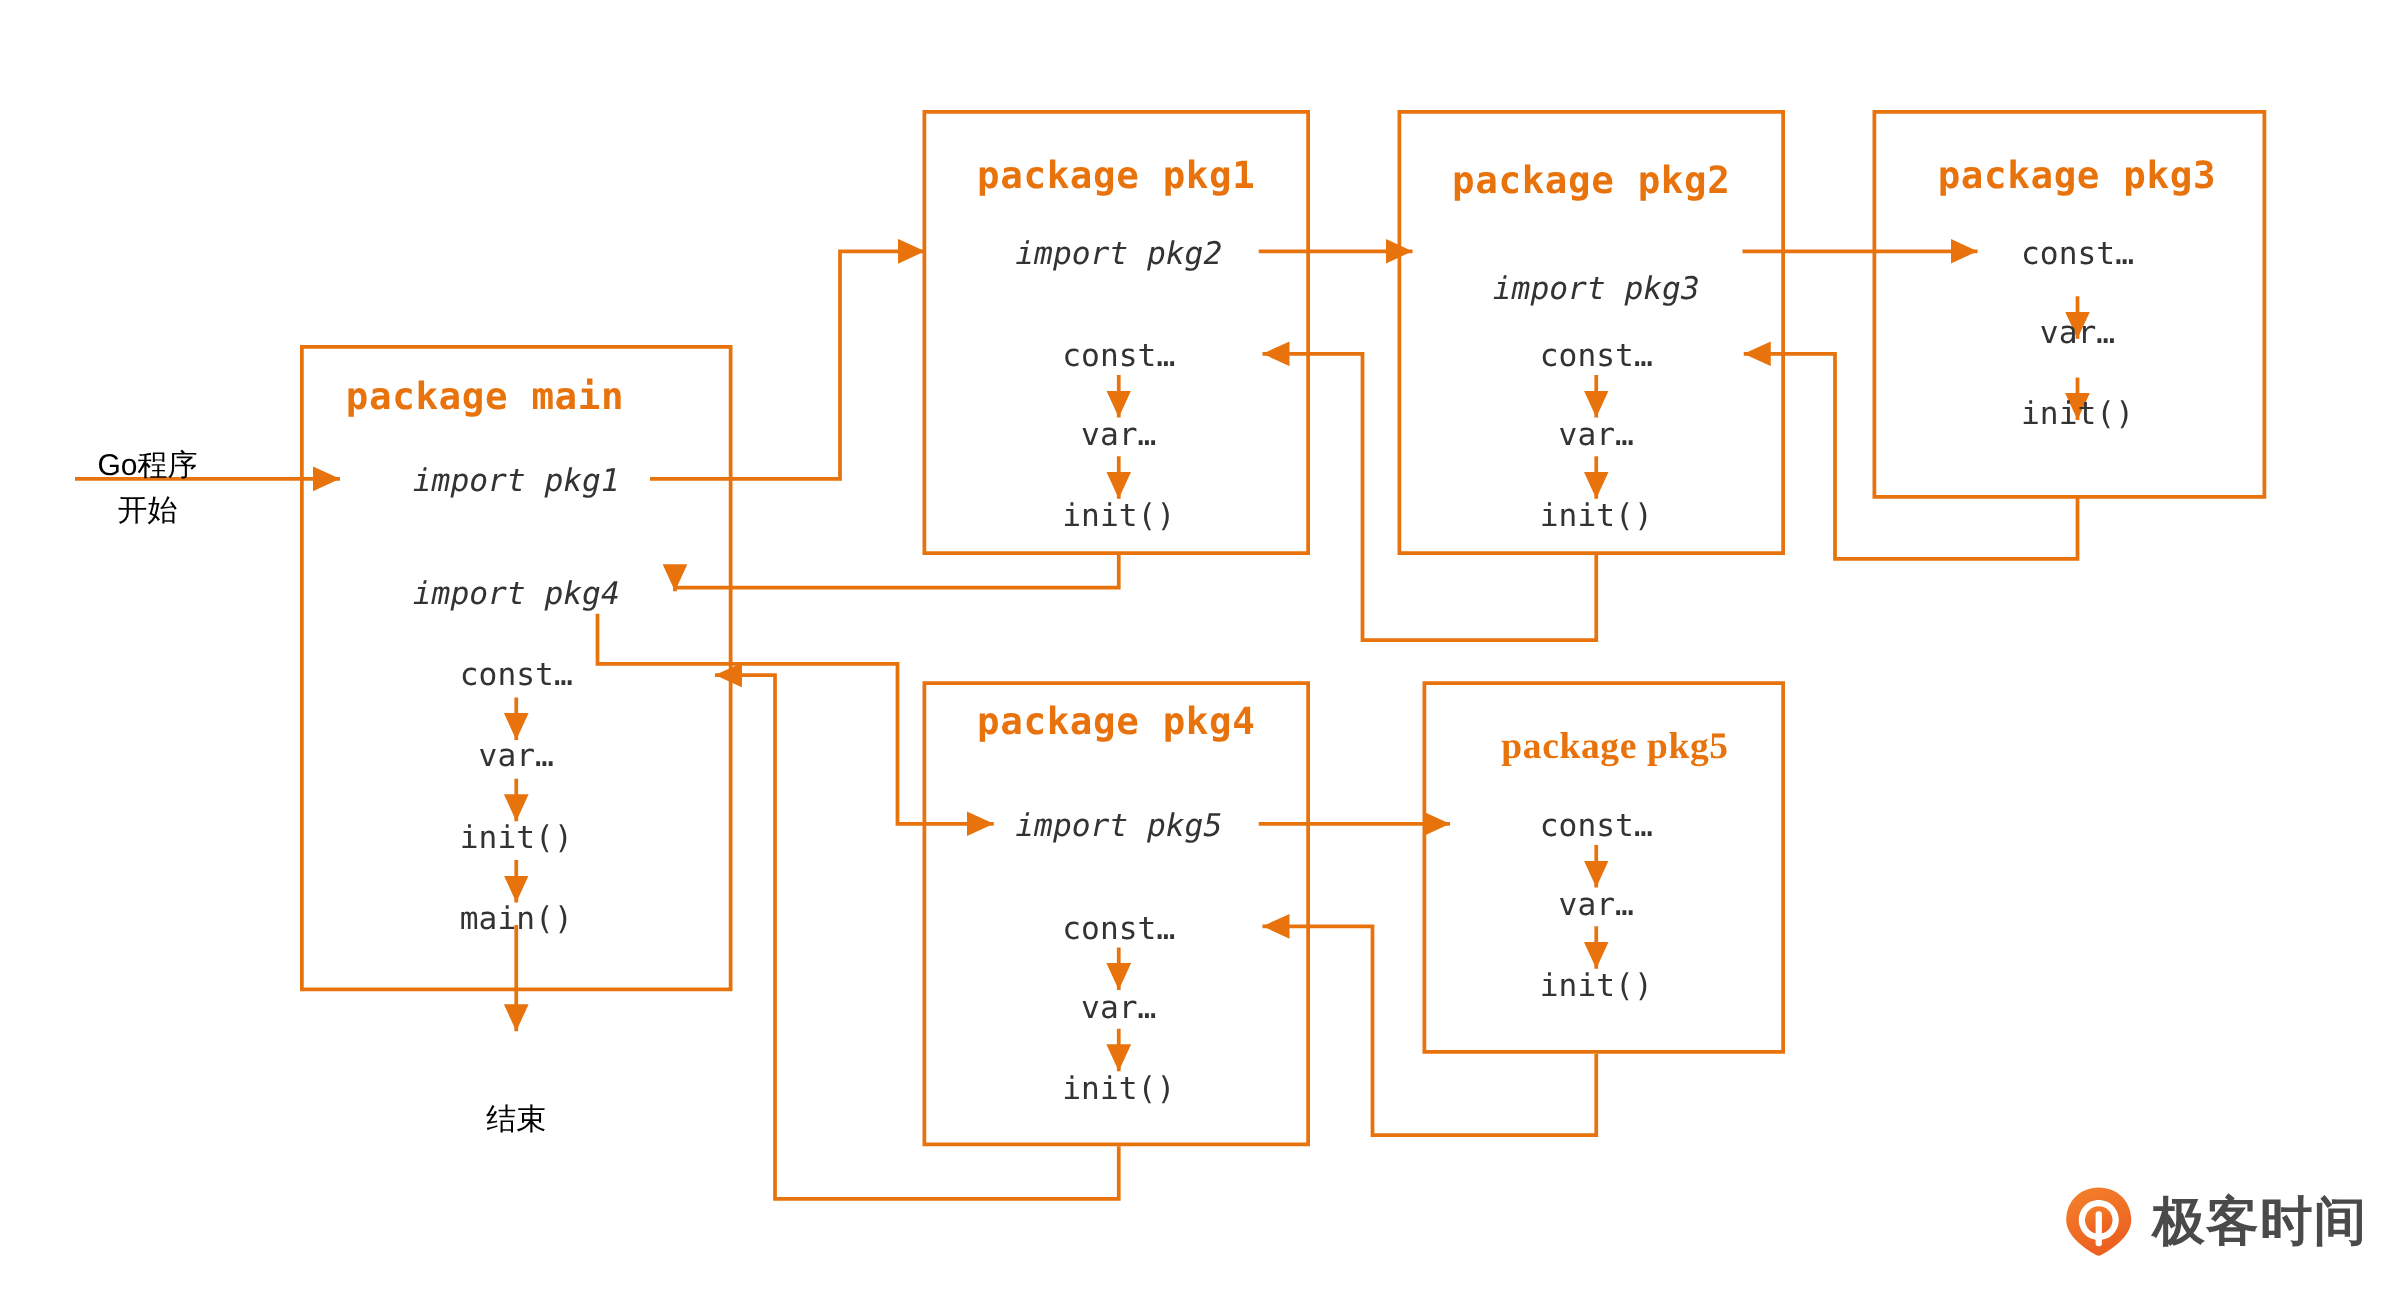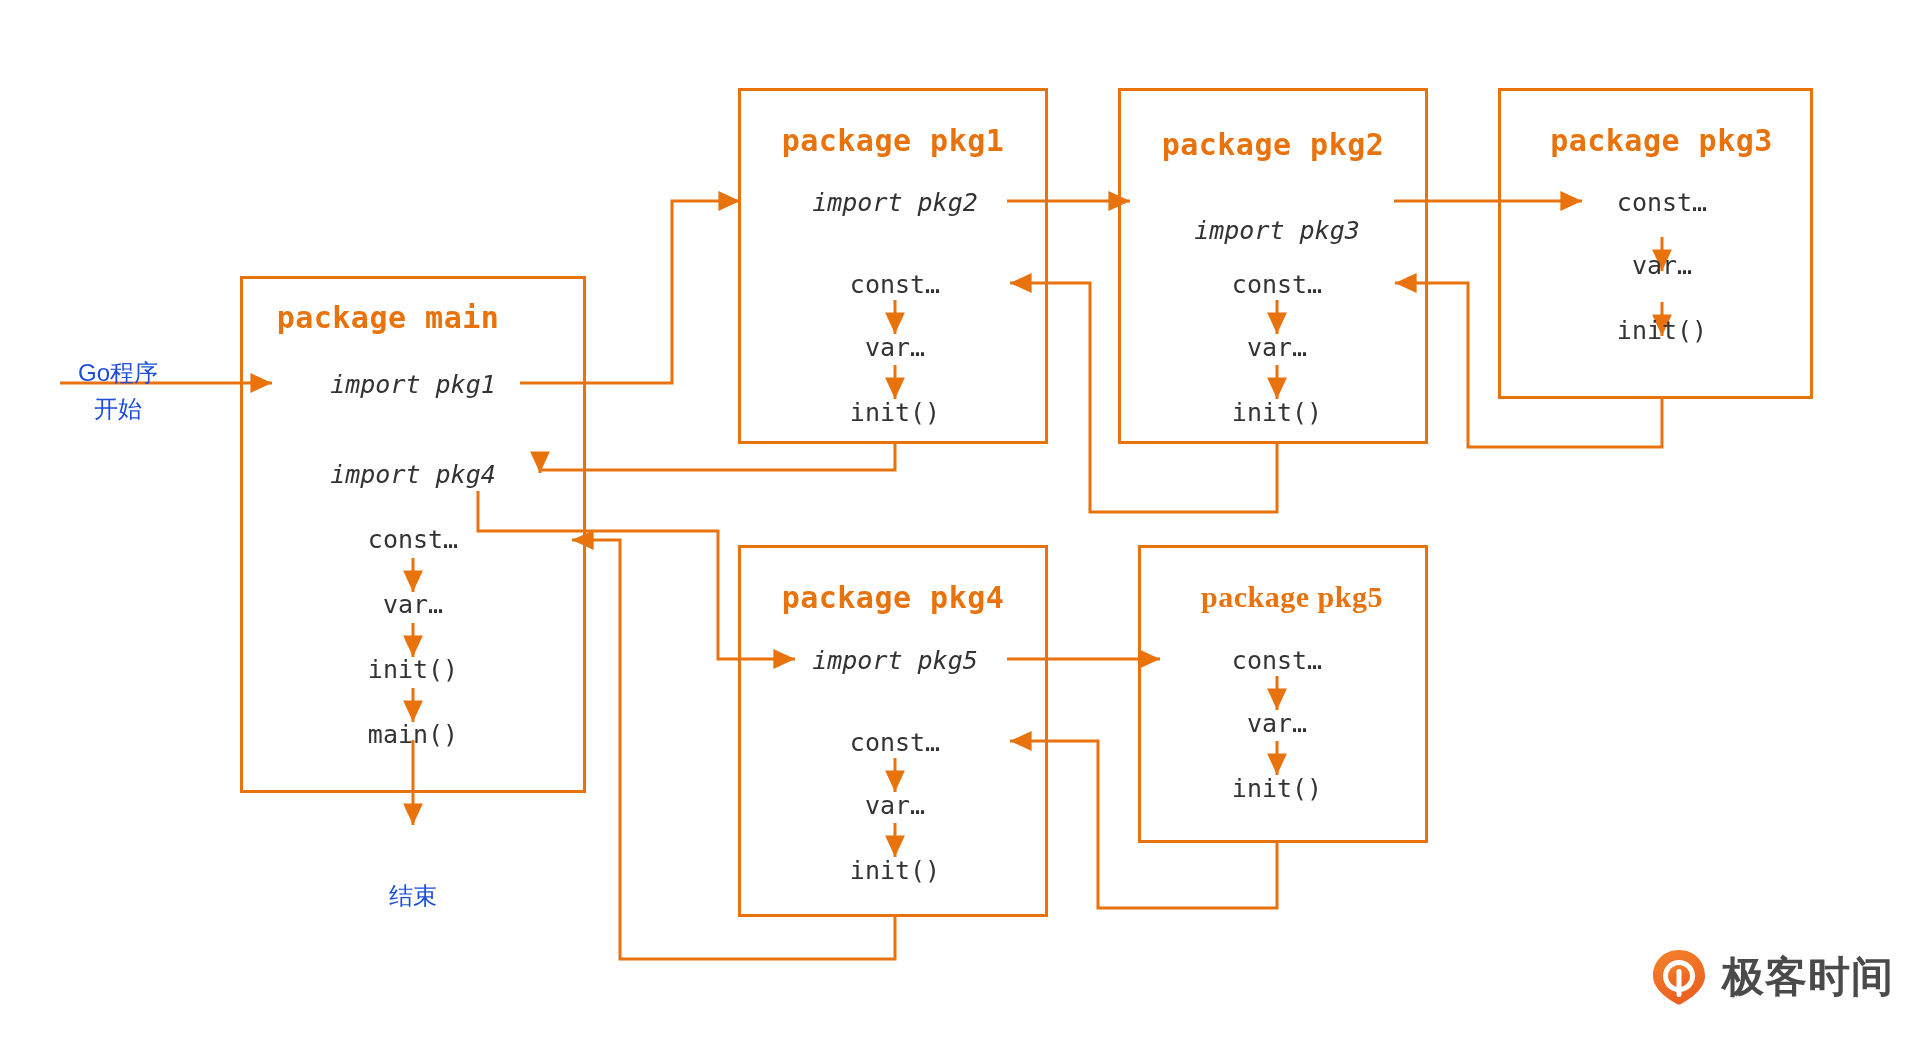--- a/index.html
+++ b/index.html
@@ -8,21 +8,21 @@
   #stage{position:absolute;left:0;top:0;width:1920px;height:1047px;}
   svg.wires{position:absolute;left:0;top:0;width:1920px;height:1047px;pointer-events:none;}
   .pkgbox{position:absolute;border:3px solid #E8730C;box-sizing:border-box;background:transparent;}
   .pkgtitle{position:absolute;width:100%;text-align:center;color:#E8730C;
             font-weight:bold;font-size:30px;letter-spacing:0.5px;
             font-family:"DejaVu Sans Mono", monospace;}
   .item{position:absolute;text-align:center;color:#333333;font-size:25px;
         font-family:"DejaVu Sans Mono", monospace;white-space:nowrap;
         transform:translateX(-50%);}
   .item.ital{font-style:italic;}
-  .cnlabel{position:absolute;color:#1d4ed8;font-size:24px;text-align:center;
+  .cnlabel{position:absolute;color:#000000;font-size:24px;text-align:center;
            font-family:"Liberation Sans", sans-serif;white-space:nowrap;
            transform:translateX(-50%);line-height:1.5;}
   .logo{position:absolute;display:flex;align-items:center;gap:14px;}
   .logo .mark{width:58px;height:58px;position:relative;}
   .logo .wordmark{font-family:"Liberation Sans", sans-serif;font-size:42px;
                   font-weight:bold;color:#4a4a4a;letter-spacing:1px;}
 </style>
 </head>
 <body>
 
@@ -109,21 +109,21 @@
 
   <div class="pkgbox" style="left:1498px;top:88px;width:315px;height:311px;">
   </div>
   <div class="pkgtitle" style="left:1498px;top:123px;width:327px;">package pkg3</div>
   <div class="item" style="left:1662px;top:188px;">const…</div>
   <div class="item" style="left:1662px;top:251px;">var…</div>
   <div class="item" style="left:1662px;top:316px;">init()</div>
 
   <div class="pkgbox" style="left:738px;top:545px;width:310px;height:372px;">
   </div>
-  <div class="pkgtitle" style="left:738px;top:580px;width:310px;">package pkg4</div>
+  <div class="pkgtitle" style="left:738px;top:560px;width:310px;">package pkg4</div>
   <div class="item ital" style="left:895px;top:646px;">import pkg5</div>
   <div class="item" style="left:895px;top:728px;">const…</div>
   <div class="item" style="left:895px;top:791px;">var…</div>
   <div class="item" style="left:895px;top:856px;">init()</div>
 
   <div class="pkgbox" style="left:1138px;top:545px;width:290px;height:298px;">
   </div>
   <div class="pkgtitle" style="left:1138px;top:580px;width:308px;font-family:Liberation Serif, serif;">package pkg5</div>
   <div class="item" style="left:1277px;top:646px;">const…</div>
   <div class="item" style="left:1277px;top:709px;">var…</div>

